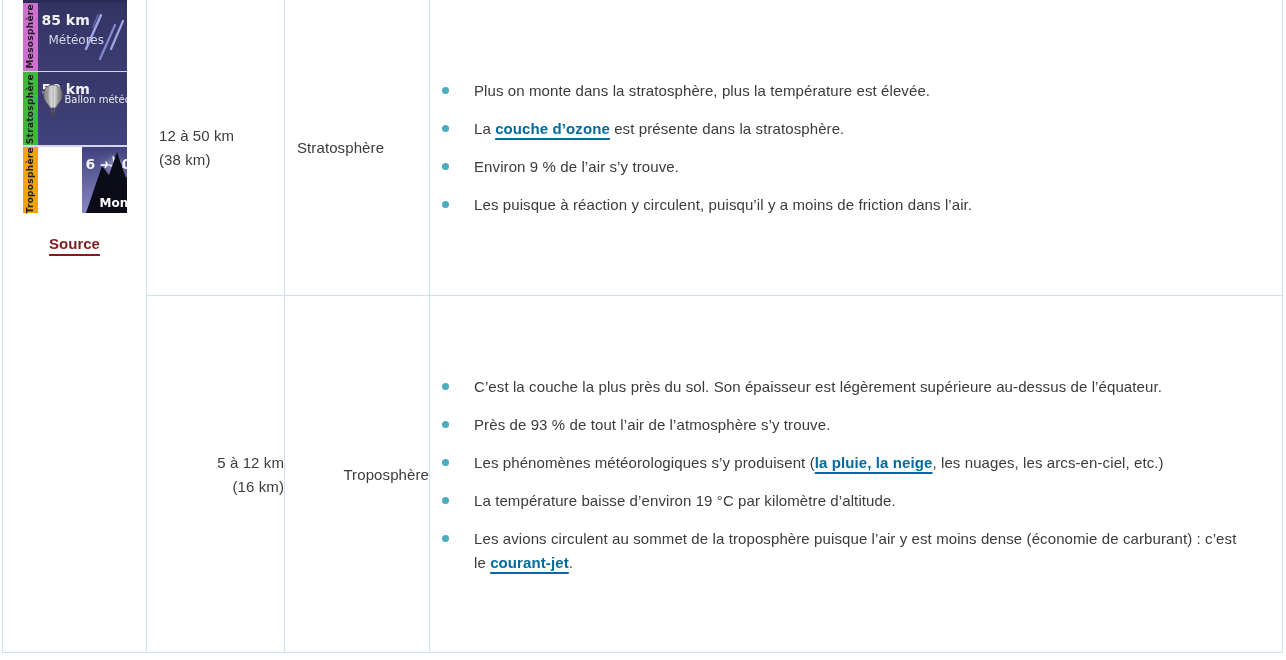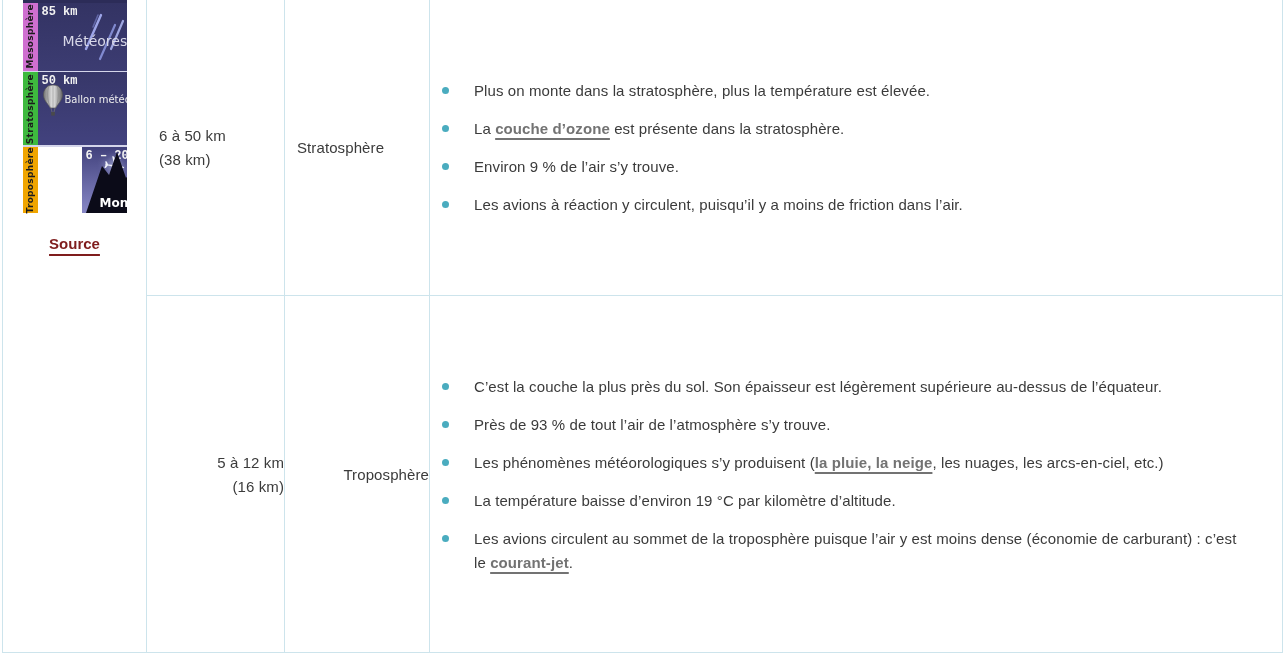--- a/index.html
+++ b/index.html
@@ -63,25 +63,25 @@
     writing-mode: vertical-rl;
     transform: rotate(180deg);
     font-size: 9px; font-weight: bold; color: #1c1c1c;
     letter-spacing: 0.3px; white-space: nowrap;
   }
   .panel { position: relative; flex: 1; overflow: hidden; }
   .panel-meso   { background: linear-gradient(180deg, #333363, #3c3c72); }
   .panel-strato { background: linear-gradient(180deg, #373769, #42427e); }
   .panel-tropo  { background: linear-gradient(180deg, #41417c, #8787c6); }
   .alt-label {
-    position: absolute; left: 4px; top: 2px;
-    font-size: 12px; font-weight: bold; color: #f2f2f2; white-space: nowrap; font-family: Liberation Mono, monospace;
+    position: absolute; left: 4px; top: 9px;
+    font-size: 14px; font-weight: bold; color: #f2f2f2; white-space: nowrap;
   }
   .fig-caption { position: absolute; color: #dcdcе6; white-space: nowrap; }
-  .cap-meteores { left: 25px; top: 30px; font-size: 14px; color: #d8d8e8; }
+  .cap-meteores { left: 11px; top: 30px; font-size: 12px; color: #d8d8e8; }
   .cap-ballon   { left: 27px; top: 22px; font-size: 10px; color: #eeeeee; }
   .cap-everest  { left: 6px; bottom: 3px; font-size: 12px; font-weight: bold; color: #ffffff; margin-left: 12px; }
   .meteors-svg  { position: absolute; right: 0; top: 0; }
   .balloon-svg  { position: absolute; left: 4px; top: 12px; }
   .mountain-svg { position: absolute; left: 0; bottom: 0; }
   .plane-glyph {
     position: absolute; right: 1px; top: 6px;
     font-family: "DejaVu Sans", sans-serif;
     font-size: 27px; color: #eef0f8;
     transform: rotate(9deg);
@@ -117,21 +117,21 @@
     color: var(--text);
     margin-bottom: 14px;
   }
   ul.bullets li:last-child { margin-bottom: 0; }
   ul.bullets li .bullet {
     position: absolute; left: 12px; top: 8.5px;
     width: 7px; height: 7px; border-radius: 50%;
     background: var(--bullet);
   }
   .em-term {
-    font-weight: bold; color: #737373;
+    font-weight: bold; color: #0369a1;
     text-decoration: underline;
     text-underline-offset: 4px;
     text-decoration-thickness: 1.5px;
     cursor: pointer;
   }
 </style>
 </head>
 <body>
 
 <div class="atm-table">
@@ -196,32 +196,32 @@
           </svg>
           <span class="fig-caption cap-everest">Mont Everest</span>
         </div>
       </div>
     </div>
 
     <a class="source-link">Source</a>
   </div>
 
   <div class="cell alt-cell c-border-left">
-    <div>6 à 50 km</div>
+    <div>12 à 50 km</div>
     <div>(38 km)</div>
   </div>
   <div class="cell name-cell c-border-left">
     <div>Stratosphère</div>
   </div>
   <div class="cell desc-cell c-border-left">
     <ul class="bullets">
         <li><span class="bullet"></span><span>Plus on monte dans la stratosphère, plus la température est élevée.</span></li>
         <li><span class="bullet"></span><span>La </span><span class="em-term">couche d’ozone</span><span> est présente dans la stratosphère.</span></li>
         <li><span class="bullet"></span><span>Environ 9 % de l’air s’y trouve.</span></li>
-        <li><span class="bullet"></span><span>Les avions à réaction y circulent, puisqu’il y a moins de friction dans l’air.</span></li>
+        <li><span class="bullet"></span><span>Les puisque à réaction y circulent, puisqu’il y a moins de friction dans l’air.</span></li>
       </ul>
   </div>
 
   <div class="cell alt-cell c-border-left r2">
     <div>5 à 12 km</div>
     <div>(16 km)</div>
   </div>
   <div class="cell name-cell c-border-left r2">
     <div>Troposphère</div>
   </div>

